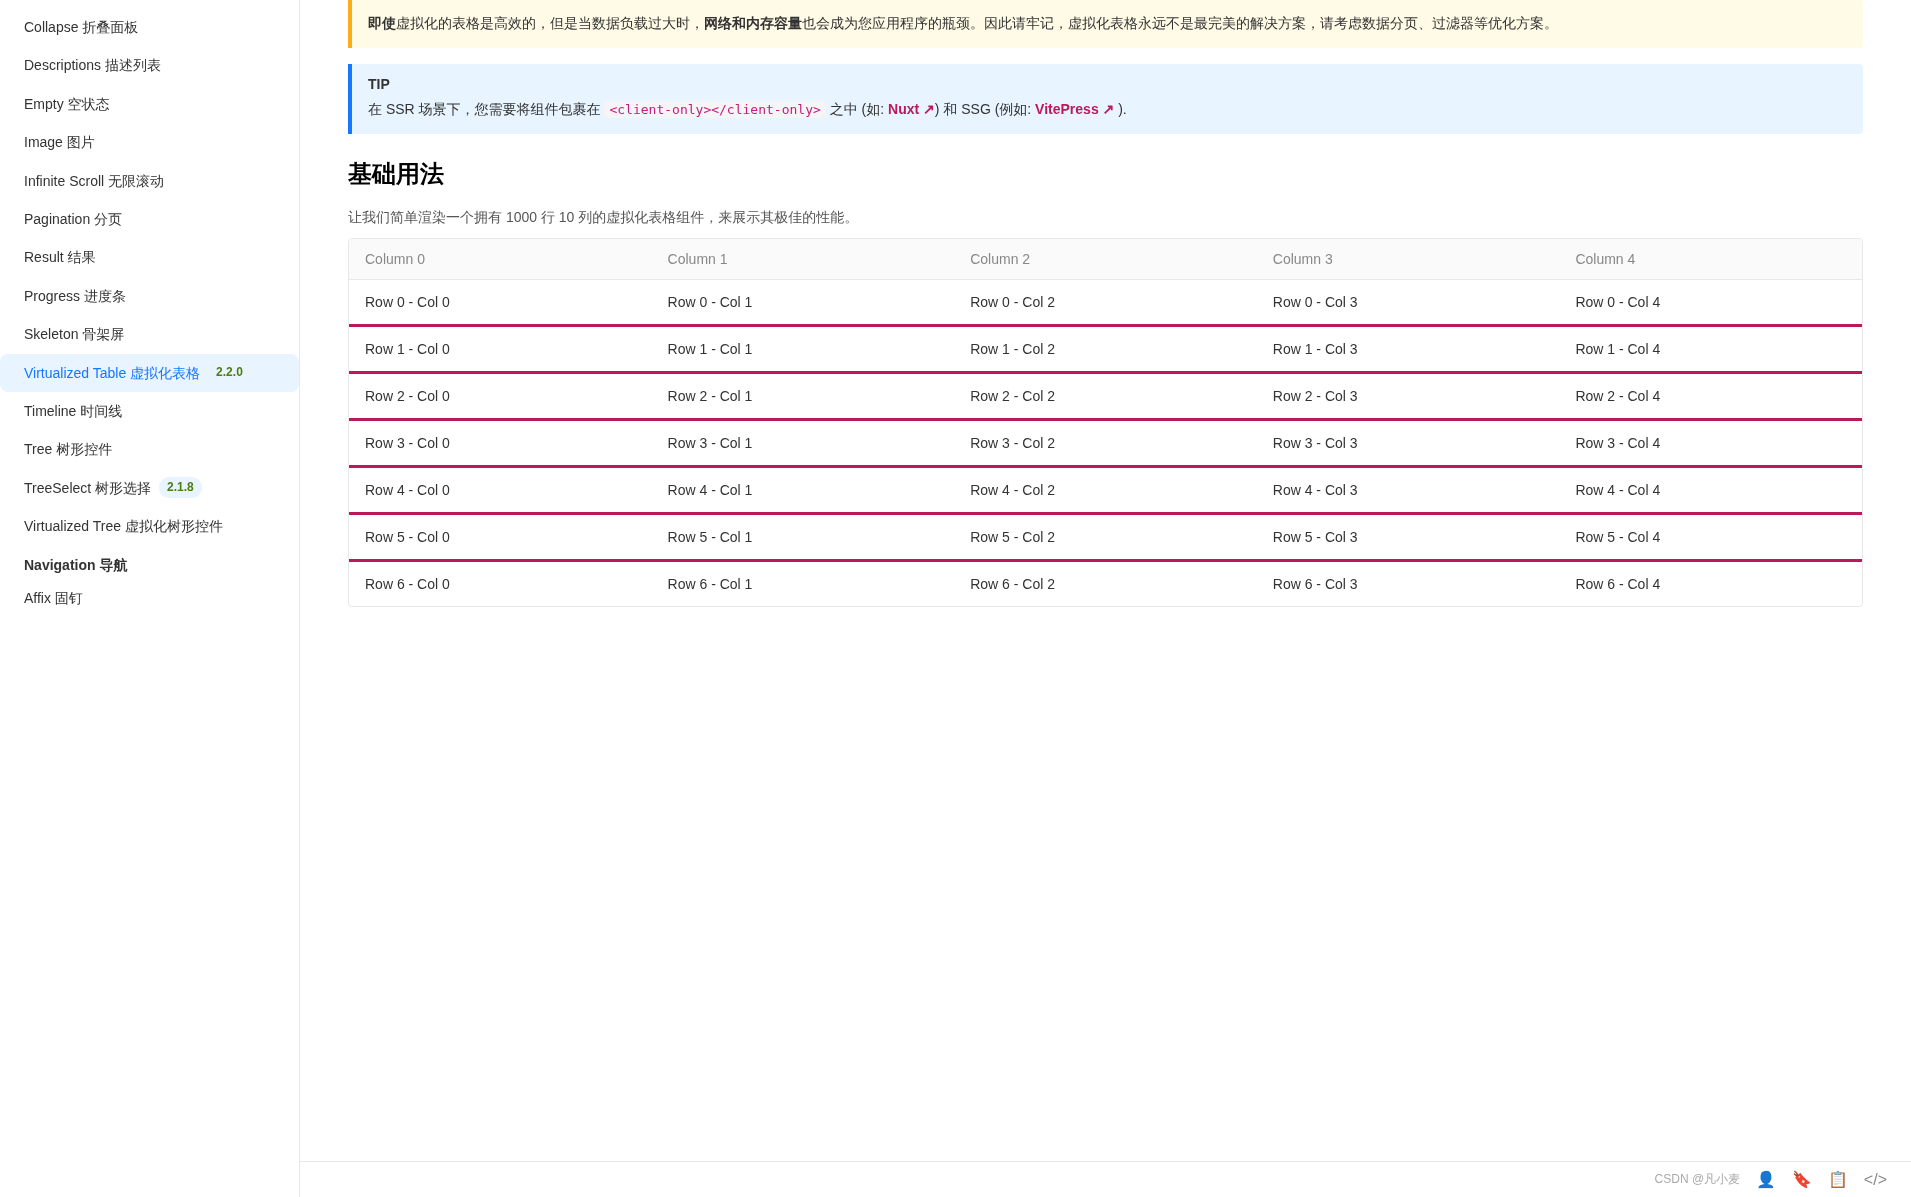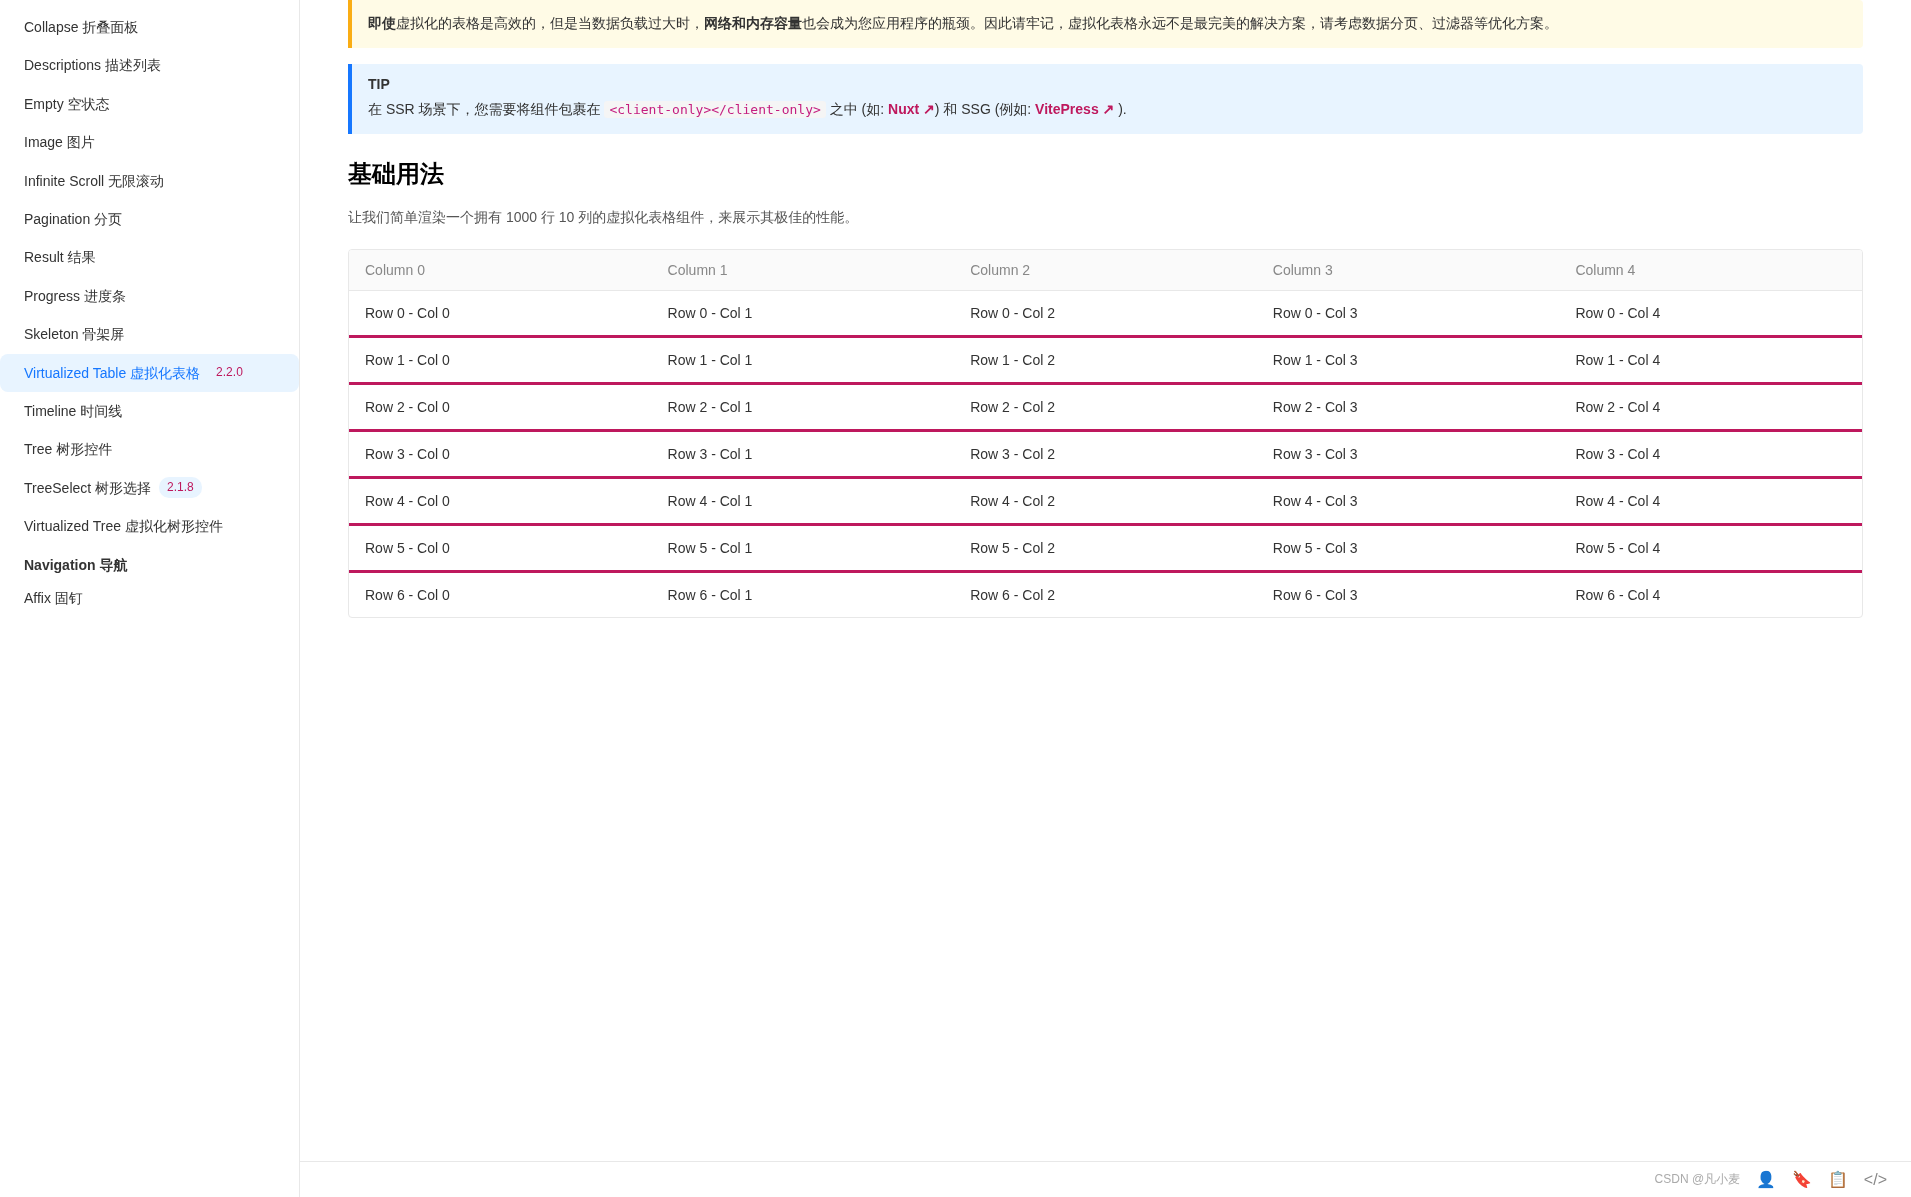--- a/index.html
+++ b/index.html
@@ -40,25 +40,25 @@
     }
     .sidebar-section-title {
       padding: 12px 24px 4px;
       font-weight: 600;
       font-size: 14px;
       color: #333;
     }
     .version-badge {
       display: inline-block;
       background: #e8f4ff;
-      color: #be185d;
+      color: #4d7c0f;
       border-radius: 10px;
       padding: 1px 8px;
       font-size: 12px;
-      font-weight: 400;
+      font-weight: 700;
     }
 
     
     .main-content {
       flex: 1;
       overflow-y: auto;
       padding: 0 48px 48px 48px;
       background: #fff;
     }
 
@@ -107,21 +107,21 @@
     
     .section-title {
       font-size: 24px;
       font-weight: 700;
       color: #000;
       margin: 24px 0 16px 0;
     }
     .section-desc {
       font-size: 14px;
       color: #555;
-      margin-bottom: 20px;
+      margin-bottom: 9px;
       line-height: 1.7;
     }
 
     
     .table-demo {
       border: 1px solid #e8e8e8;
       border-radius: 4px;
       overflow: hidden;
     }
     .table-demo table {

